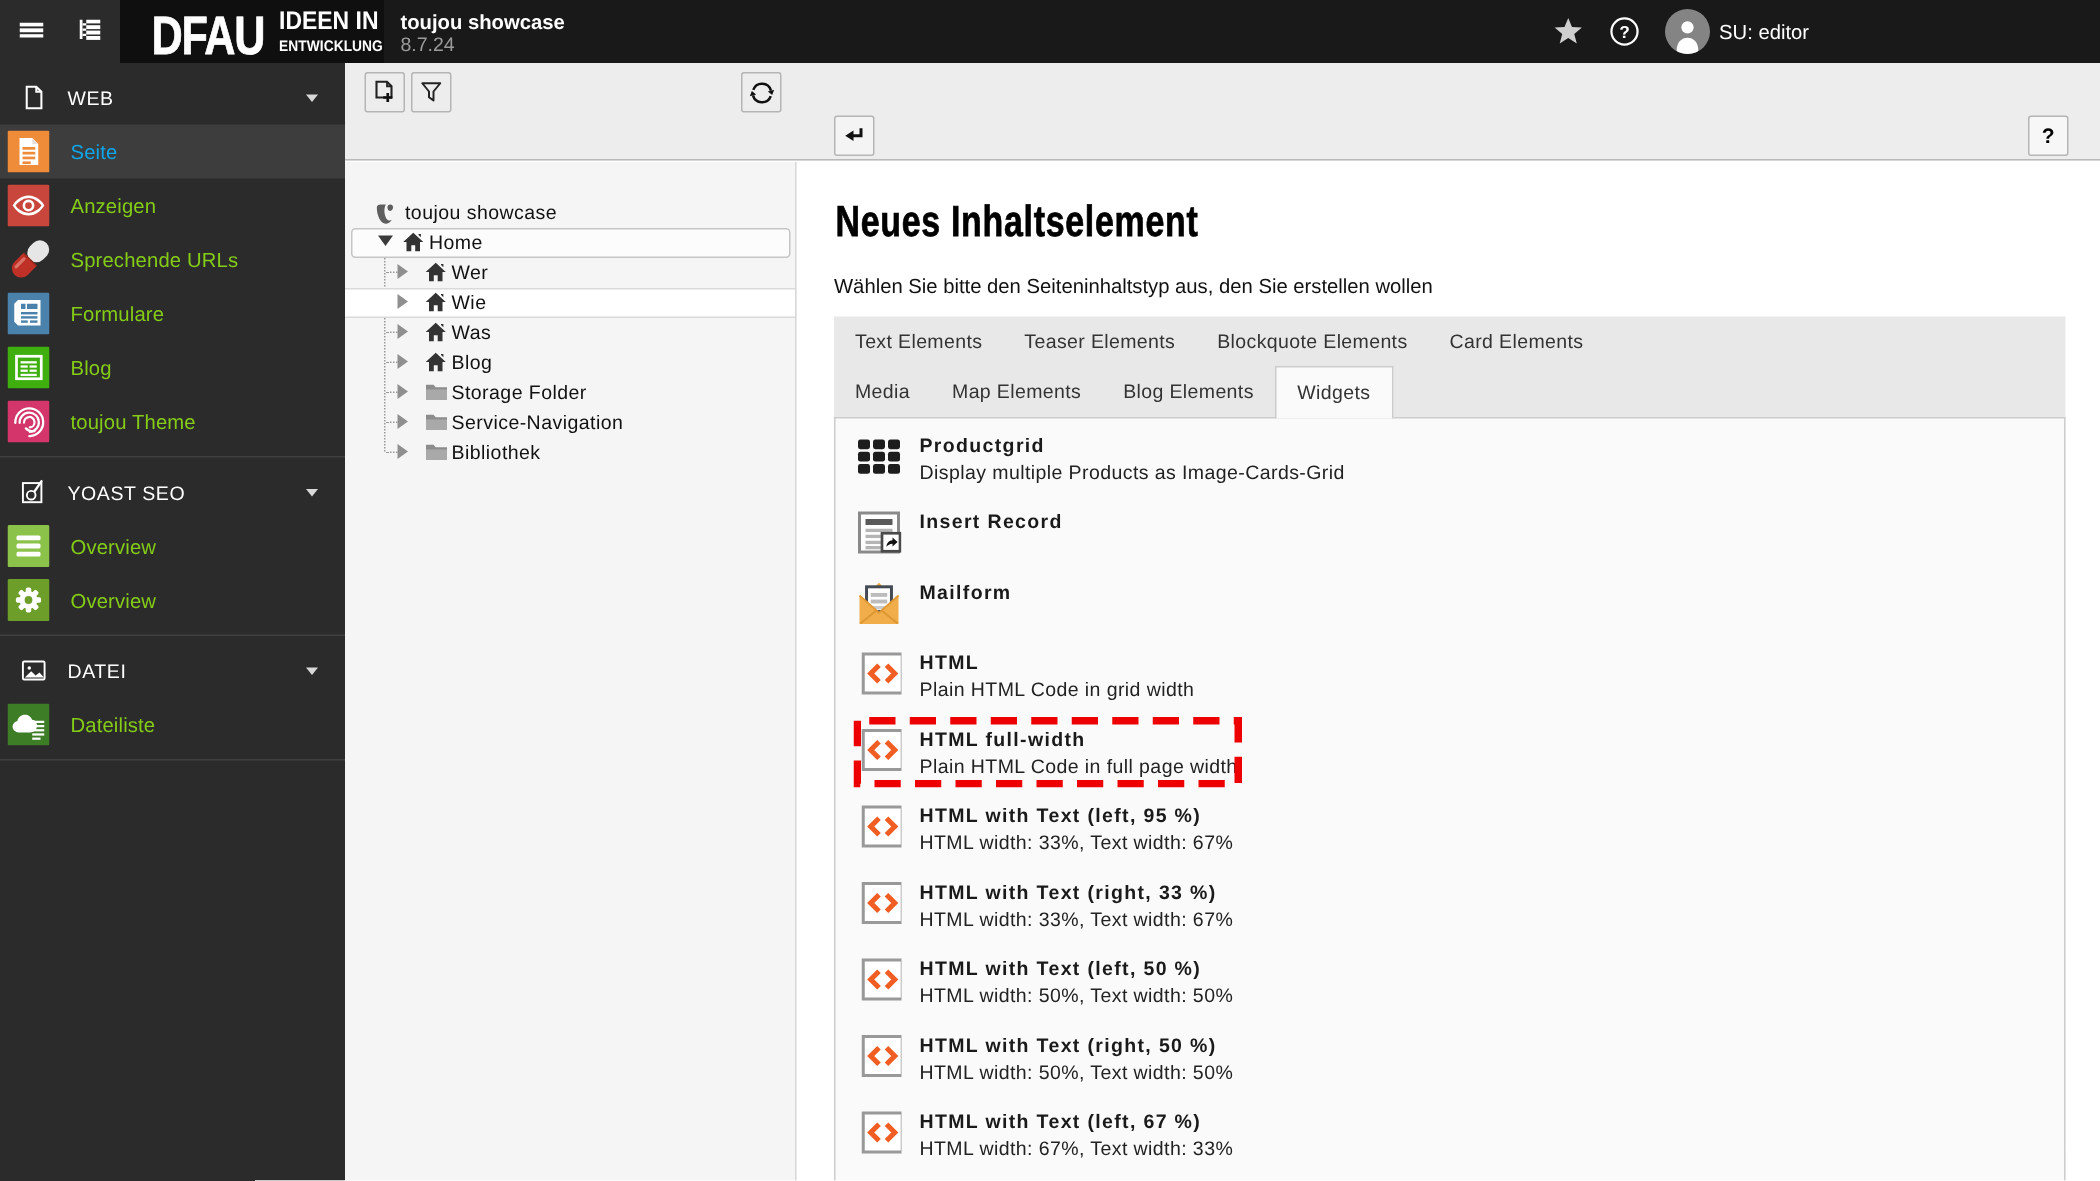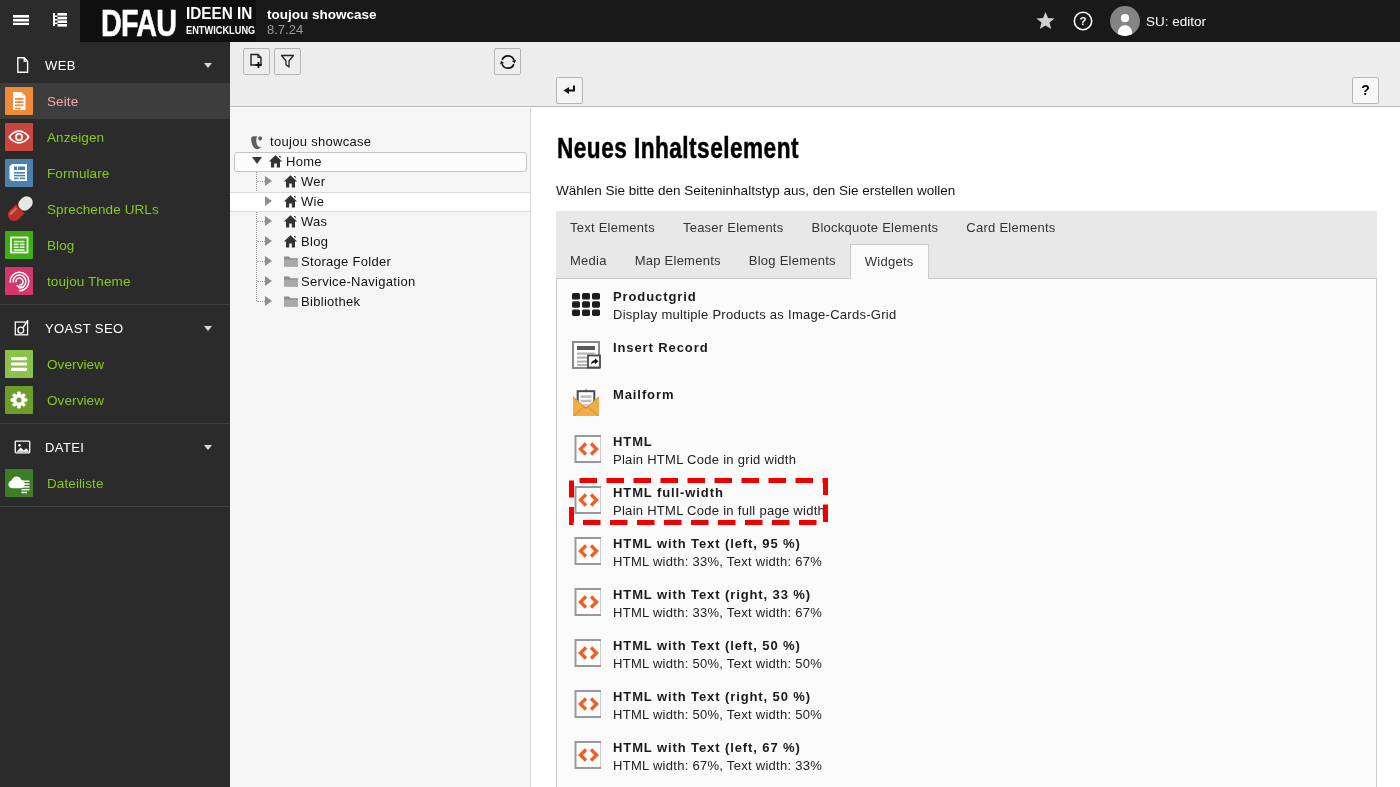--- a/index.html
+++ b/index.html
@@ -16,21 +16,21 @@
 #sitename{position:absolute;left:267px;top:7px;color:#fff;font-weight:bold;font-size:13.5px}
 #sitever{position:absolute;left:267px;top:22px;color:#9a9a9a;font-size:13px}
 
 #sidebar{position:absolute;left:0;top:42px;width:230px;height:745px;background:#2b2b2b}
 .mmsec{border-bottom:1px solid #404040}
 .mmhead{position:relative;height:36px;color:#fff;}
 .mmhead .t{position:absolute;left:45px;top:11px;font-weight:normal;font-size:13px;letter-spacing:.4px}
 .mmhead .chev{position:absolute;right:18px;top:16px;width:0;height:0;border-left:4px solid transparent;border-right:4px solid transparent;border-top:5px solid #d8d8d8}
 .mmitem{position:relative;height:36px;color:#84cc16}
 .mmitem .t{position:absolute;left:47px;top:11px;font-size:13.5px;letter-spacing:.1px}
-.mmitem.active{background:#3d3d3d;color:#fca5a5}
+.mmitem.active{background:#3d3d3d;color:#0ea5e9}
 .mic{position:absolute;left:5px;top:4px;width:28px;height:28px;border-radius:1px}
 .hic{position:absolute;left:14px;top:9px;width:17px;height:18px}
 
 #band{position:absolute;left:230px;top:42px;width:1170px;height:65px;background:#ededed;border-bottom:1px solid #b9b9b9}
 #tree{position:absolute;left:230px;top:108px;width:301px;height:679px;background:#f5f5f5;border-right:1px solid #d8d8d8}
 .tbtn{position:absolute;width:27px;height:27px;border:1px solid #b5b5b5;border-radius:2px;background:#ededed}
 .trow{position:absolute;height:20px;line-height:20px;font-size:13px;color:#111;white-space:nowrap;letter-spacing:.3px}
 
 #content{position:absolute;left:532px;top:108px;width:868px;height:659px;background:#fff}
 #h1{position:absolute;left:25px;top:24px;font-size:29px;font-weight:bold;color:#000;-webkit-text-stroke:.5px #000;transform:scaleX(.78);transform-origin:0 0;white-space:nowrap;letter-spacing:.6px}
@@ -118,42 +118,42 @@
     </div>
     <div class="mmitem">
       <svg class="mic" viewBox="0 0 28 28">
           <rect width="28" height="28" fill="#c9463d"></rect>
           <path d="M14 8.2 c5 0 8.6 4 9.6 5.8 -1 1.8 -4.6 5.8 -9.6 5.8 -5 0 -8.6 -4 -9.6 -5.8 1 -1.8 4.6 -5.8 9.6 -5.8z" fill="none" stroke="#fff" stroke-width="1.7"></path>
           <circle cx="14" cy="14" r="3.1" fill="none" stroke="#fff" stroke-width="1.7"></circle>
         </svg>
       <span class="t">Anzeigen</span>
     </div>
     <div class="mmitem">
+      <svg class="mic" viewBox="0 0 28 28" style="overflow:visible">
+          <g transform="rotate(45 15 14)">
+            <rect x="8.8" y="-1.5" width="12.4" height="15.5" rx="6.2" fill="#e6e6e6"></rect>
+            <path d="M8.8 14 h12.4 v8.3 a6.2 6.2 0 0 1 -12.4 0z" fill="#bf3127"></path>
+            <rect x="8.8" y="13.5" width="12.4" height="1" fill="#96281c"></rect>
+            <rect x="10.8" y="15.5" width="2.1" height="9.5" rx="1" fill="#da7468"></rect>
+          </g>
+        </svg>
+      <span class="t">Sprechende URLs</span>
+    </div>
+    <div class="mmitem">
       <svg class="mic" viewBox="0 0 28 28">
           <rect width="28" height="28" fill="#4a82ab"></rect>
           <path d="M7 5 h15 v17 h-15 l-2.5 -2.5 v-12z" fill="#fff"></path>
           <rect x="13" y="7.5" width="7" height="3.5" fill="#4a82ab"></rect>
           <rect x="9" y="7.5" width="3" height="3.5" fill="#4a82ab"></rect>
           <rect x="9" y="13" width="11" height="1.6" fill="#4a82ab"></rect>
           <rect x="9" y="15.8" width="11" height="1.6" fill="#4a82ab"></rect>
           <rect x="9" y="18.6" width="4.5" height="1.6" fill="#4a82ab"></rect>
           <rect x="15" y="18.6" width="5" height="1.6" fill="#4a82ab"></rect>
         </svg>
       <span class="t">Formulare</span>
-    </div>
-    <div class="mmitem">
-      <svg class="mic" viewBox="0 0 28 28" style="overflow:visible">
-          <g transform="rotate(45 15 14)">
-            <rect x="8.8" y="-1.5" width="12.4" height="15.5" rx="6.2" fill="#e6e6e6"></rect>
-            <path d="M8.8 14 h12.4 v8.3 a6.2 6.2 0 0 1 -12.4 0z" fill="#bf3127"></path>
-            <rect x="8.8" y="13.5" width="12.4" height="1" fill="#96281c"></rect>
-            <rect x="10.8" y="15.5" width="2.1" height="9.5" rx="1" fill="#da7468"></rect>
-          </g>
-        </svg>
-      <span class="t">Sprechende URLs</span>
     </div>
     <div class="mmitem">
       <svg class="mic" viewBox="0 0 28 28">
           <rect width="28" height="28" fill="#3fae0f"></rect>
           <rect x="6" y="6.5" width="16.5" height="15" fill="none" stroke="#fff" stroke-width="1.8"></rect>
           <g fill="#fff">
             <rect x="8.7" y="9.8" width="10.8" height="1.5"></rect>
             <rect x="8.7" y="12.6" width="4.8" height="1.5"></rect>
             <rect x="14.7" y="12.6" width="4.8" height="1.5"></rect>
             <rect x="8.7" y="15.4" width="4.8" height="1.5"></rect>

